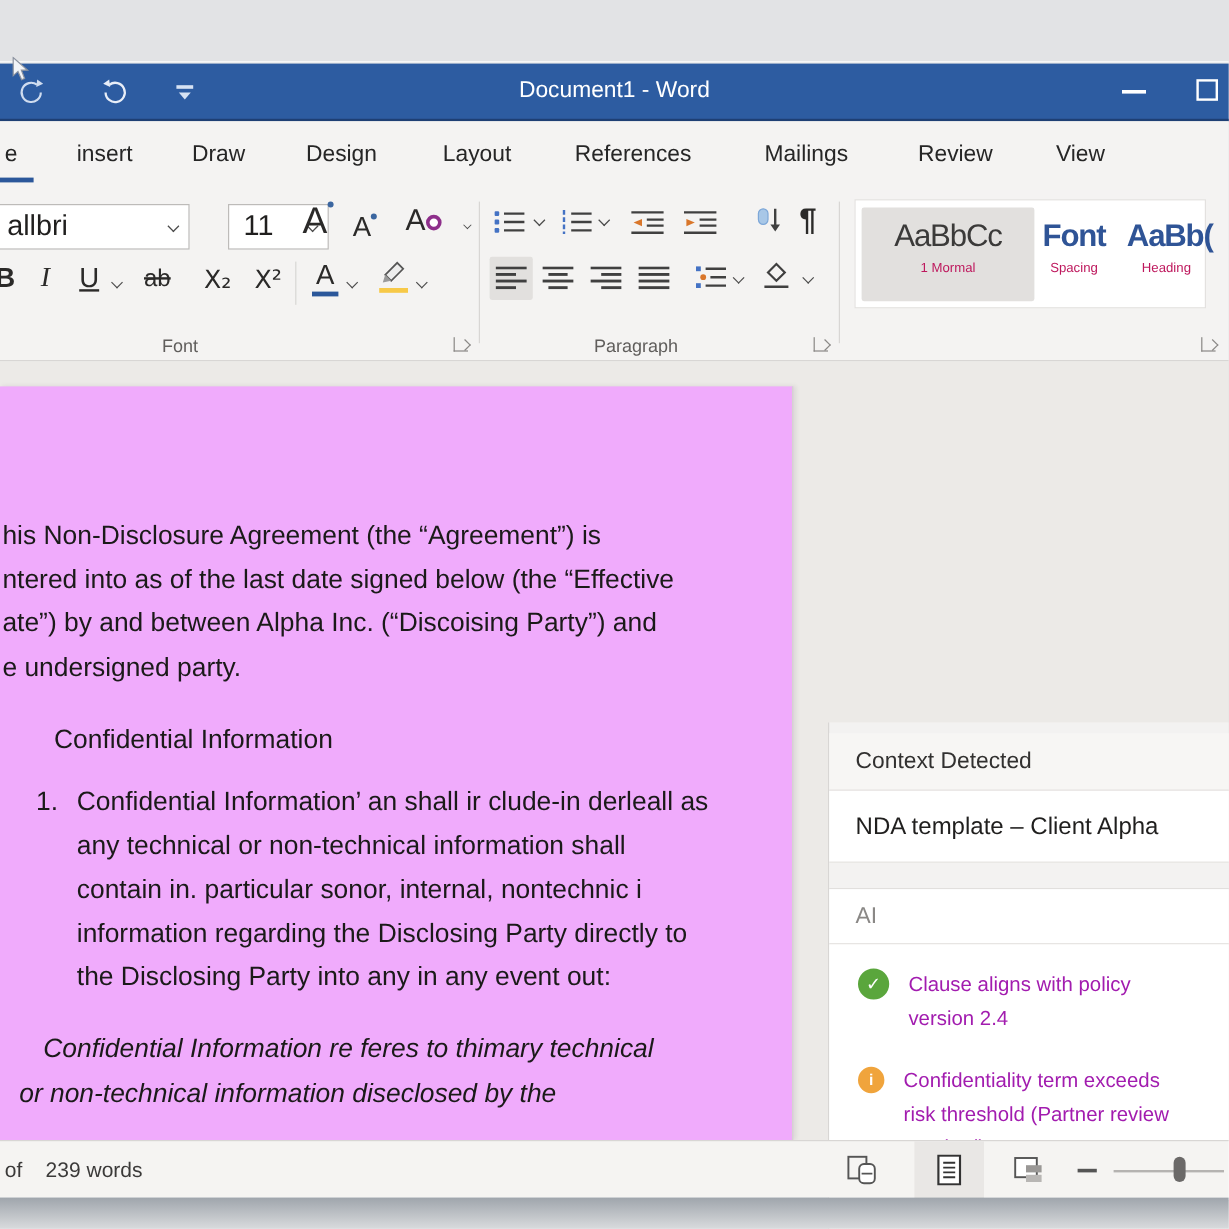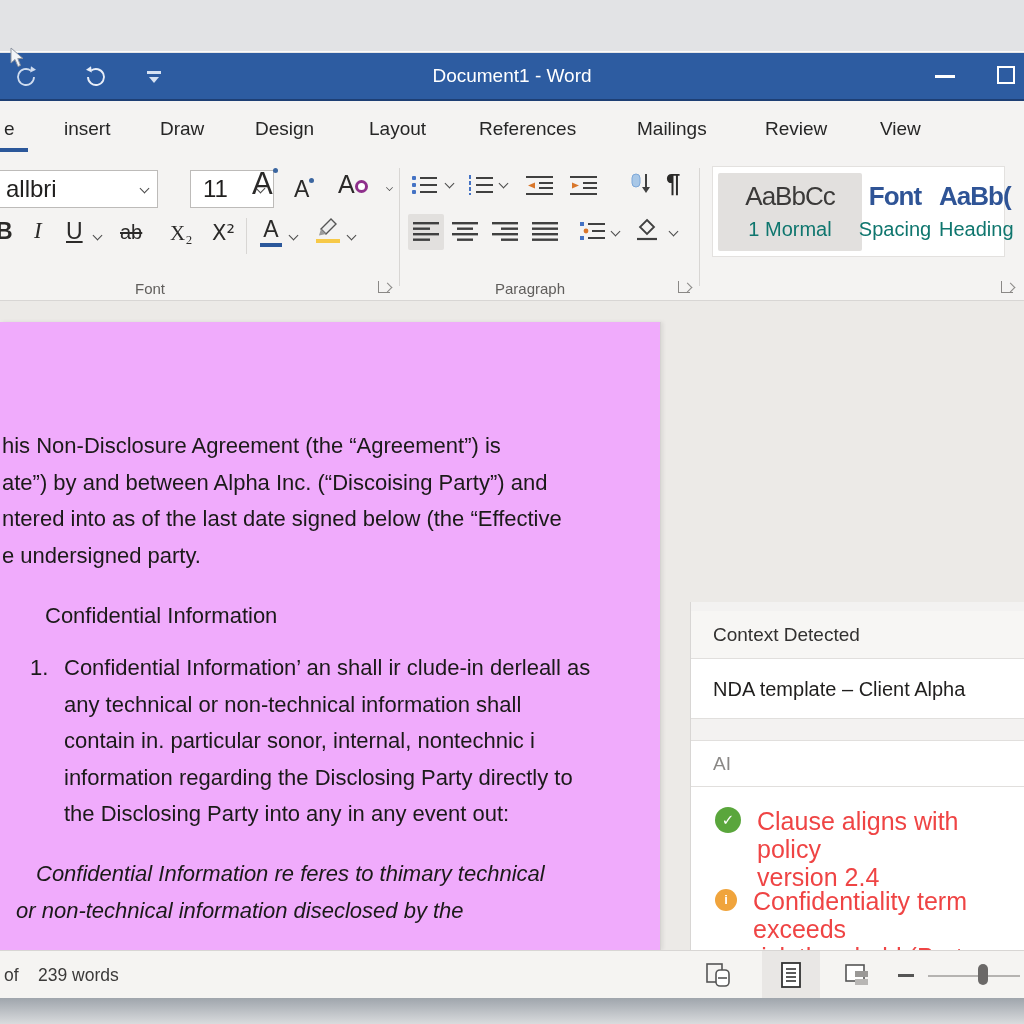--- a/index.html
+++ b/index.html
@@ -44,41 +44,41 @@
   .glyph { font-family:"DejaVu Sans", sans-serif; }
   .dot-b { display:inline-block; width:5px; height:5px; border-radius:50%; background:#3b66a0; vertical-align:top; margin-top:2px;}
   .swirl { display:inline-block; width:13px; height:13px; border-radius:50%; border:3.5px solid #8e2f8b; background:#fff; }
   .colorbar { height:4px; }
   .selbox { background:#e2e0de; border-radius:2px; }
 
   
   .styles-box { left:712px; top:6px; width:293px; height:91px; background:#fff; border:1px solid #e3e1df; }
   .style-item { top:6px; height:78px; text-align:center; }
   .style-prev { font-size:26px; letter-spacing:-1px; white-space:nowrap; }
-  .style-lab { font-size:20px; color:#0f766e; margin-top:6px; white-space:nowrap; }
+  .style-lab { font-size:11px; color:#be185d; margin-top:6px; white-space:nowrap; }
 
   
   .workspace { left:0; top:301px; width:1024px; height:649px; background:#eceae7; }
   .page { left:0; top:21px; width:661px; height:628px; background:#f0abfc;
           border-right:1px solid #d5d3d1; box-shadow:2px 0 4px rgba(0,0,0,.08); }
   .doc { font-size:22px; line-height:36.5px; color:#1b1a19; white-space:nowrap; }
 
   
   .panel { left:690px; top:301px; width:334px; height:649px; background:#f3f2f1; border-left:1px solid #d8d6d4; }
   .p-row { left:0; width:334px; border-bottom:1px solid #e1dfdd; }
   .p-header { top:9px; height:48px; background:#f7f6f4; line-height:48px; font-size:19px; color:#323130; padding-left:22px; }
   .p-context { top:57px; height:60px; background:#fff; line-height:60px; font-size:20px; color:#201f1e; padding-left:22px; }
   .p-strip { top:117px; height:22px; background:#f3f2f1; }
   .p-ai { top:139px; height:46px; background:#fff; line-height:46px; font-size:19px; color:#8a8886; padding-left:22px; }
   .p-items { top:185px; height:214px; background:#fff; }
   .p-item { position:absolute; left:24px; display:flex; }
   .badge { border-radius:50%; color:#fff; text-align:center; flex-shrink:0; }
   .badge-ok { width:26px; height:26px; background:#5aa63c; font-size:15px; line-height:26px; font-weight:bold; }
   .badge-warn { width:22px; height:22px; background:#f0a43c; font-size:13px; line-height:22px; font-weight:bold; margin-top:2px; }
-  .p-item-text { margin-left:16px; font-size:25px; line-height:28px; color:#ef4444; white-space:pre-line; }
+  .p-item-text { margin-left:16px; font-size:17px; line-height:28px; color:#a21caf; white-space:pre-line; }
 
   
   .statusbar { left:0; top:950px; width:1024px; height:48px; background:#f5f4f2; border-top:1px solid #d8d6d4; }
   .sb-text { top:0; height:48px; line-height:48px; font-size:17.5px; color:#3b3a39; }
   .sb-selbox { left:762px; top:0; width:58px; height:48px; background:#e9e7e5; }
   .sb-minus { left:898px; top:23px; width:16px; height:2.5px; background:#555; }
   .sb-track { left:928px; top:24px; width:92px; height:2px; background:#b5b3b1; }
   .sb-thumb { left:978px; top:13px; width:10px; height:21px; border-radius:5px; background:#6b6968; }
 
   .bottom-shadow { left:0; top:998px; width:1024px; height:26px;
@@ -151,21 +151,21 @@
       <div class="abs rbtn" style="left:338px; top:10px; font-size:25px;">
         <span>A</span><span class="swirl"></span>
       </div>
       <span class="abs chev" style="left:386px; top:24px; transform:rotate(45deg) scale(.7);"></span>
 
       <div class="abs rbtn" style="left:-4px; top:58px; font-size:23px; font-weight:bold;">B</div>
       <div class="abs rbtn" style="left:34px; top:58px; font-size:23px; font-style:italic; font-family:'Liberation Serif',serif;">I</div>
       <div class="abs rbtn" style="left:66px; top:58px; font-size:23px; text-decoration:underline;">U</div>
       <span class="abs chev" style="left:94px; top:72px;"></span>
       <div class="abs rbtn" style="left:120px; top:61px; font-size:20px; text-decoration:line-through;">ab</div>
-      <div class="abs rbtn glyph" style="left:170px; top:61px; font-size:21px;font-family:Liberation Serif, serif;">X₂</div>
+      <div class="abs rbtn glyph" style="left:170px; top:61px; font-size:21px;">X₂</div>
       <div class="abs rbtn glyph" style="left:212px; top:61px; font-size:21px;">X²</div>
       <div class="abs vsep" style="left:246px; top:58px; height:36px;"></div>
       <div class="abs rbtn" style="left:260px; top:56px; font-size:23px;">
         <span>A</span>
         <div class="colorbar" style="width:22px; background:#2b579a;"></div>
       </div>
       <span class="abs chev" style="left:290px; top:72px;"></span>
       <div class="abs" style="left:316px; top:56px;">
         <svg width="24" height="22" viewBox="0 0 24 22">
             <polygon points="5,13 15,3 20,8 10,18" fill="#ededed" stroke="#555" stroke-width="1.4"></polygon>
@@ -320,22 +320,22 @@
         <div class="style-lab">Heading</div>
       </div>
     </div>
     <div class="abs launcher" style="left:1001px;"></div>
   </div>
 
   <div class="abs workspace">
     <div class="abs page">
       <div class="abs doc" style="left:2px; top:106px;">
         <div>his Non-Disclosure Agreement (the “Agreement”) is</div>
+        <div>ntered into as of the last date signed below (the “Effective</div>
         <div>ate”) by and between Alpha Inc. (“Discoising Party”) and</div>
-        <div>ntered into as of the last date signed below (the “Effective</div>
         <div>e undersigned party.</div>
       </div>
       <div class="abs doc" style="left:45px; top:276px;">Confidential Information</div>
       <div class="abs doc" style="left:30px; top:328px;">1.</div>
       <div class="abs doc" style="left:64px; top:328px;">
         <div>Confidential Information’ an shall ir clude-in derleall as</div>
         <div>any technical or non-technical information shall</div>
         <div>contain in. particular sonor, internal, nontechnic i</div>
         <div>information regarding the Disclosing Party directly to</div>
         <div>the Disclosing Party into any in any event out:</div>

